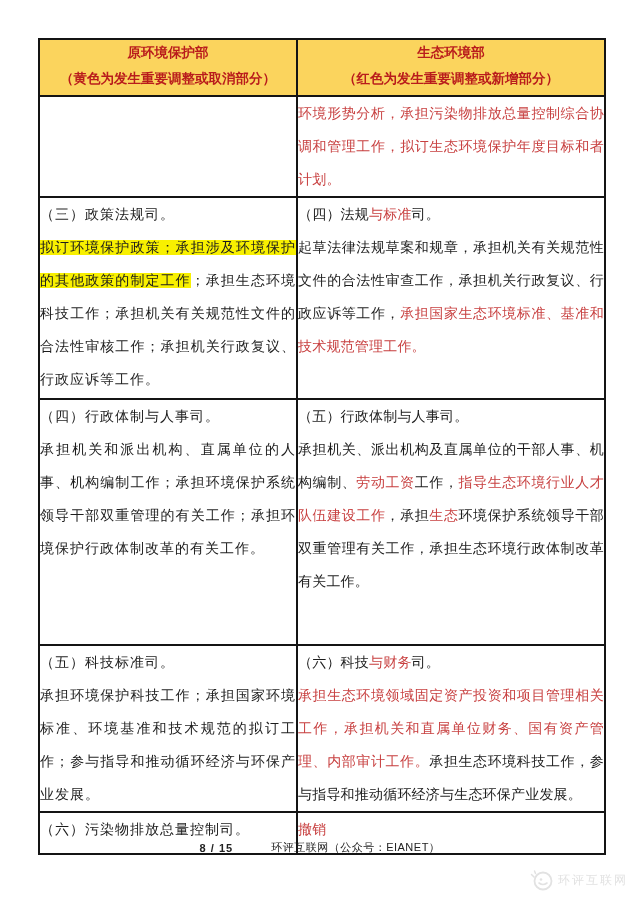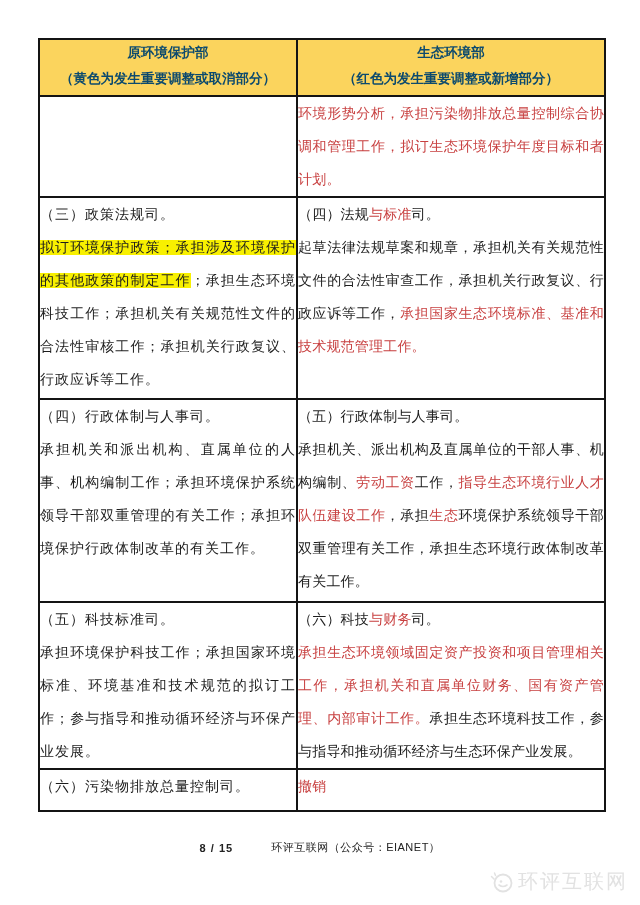--- a/index.html
+++ b/index.html
@@ -29,21 +29,21 @@
     font-family:"Liberation Sans","DejaVu Sans",sans-serif;
     font-size:17px;font-weight:bold;
     height:26px;line-height:26px;
     text-align:center;
     letter-spacing:2px;
   }
   th.col-head{
     background:var(--yellow,#fbd45d);
     font-family:"Liberation Sans","DejaVu Sans",sans-serif;
     font-size:13.5px;font-weight:bold;
-    color:#0c4a6e;
+    color:#b91c1c;
     height:55px;
     text-align:center;
     padding:3px 2px 2px;
   }
   th.col-head .head-line{line-height:26px;}
 
   td.cell{
     padding:5px 9px 2px 9px;
     font-size:14px;
   }
@@ -53,39 +53,39 @@
     margin:0;
     line-height:33px;
     text-align:justify;
   }
   .para .red{color:var(--red,#c84040);}
   .para .hl{background:var(--hl,#f8f000);}
 
   
   tr.row-1{height:97px;}
   tr.row-2{height:202px;}
-  tr.row-3{height:203px;}
+  tr.row-3{height:246px;}
   tr.row-4{height:167px;border-radius:27px;}
   tr.row-5{height:42px;}
 
   .footer{
     position:absolute;left:0;top:840px;width:640px;
     display:flex;justify-content:center;align-items:center;gap:38px;
     font-family:"Liberation Sans","DejaVu Sans",sans-serif;
     font-size:11px;color:#222;
   }
   .footer .page-num{font-weight:bold;letter-spacing:1px;}
   .footer .publisher{font-weight:normal;letter-spacing:0.5px;}
 
   .watermark{
     position:absolute;right:12px;top:868px;
     display:flex;align-items:center;gap:4px;
     color:#e2e2e2;
     font-family:"Liberation Sans","DejaVu Sans",sans-serif;
-    font-size:20px;letter-spacing:2px;
+    font-size:12px;letter-spacing:2px;
     user-select:none;
   }
   .watermark svg{display:block;}
 </style>
 </head>
 <body>
 
 <div class="page">
 
   <table class="compare">

